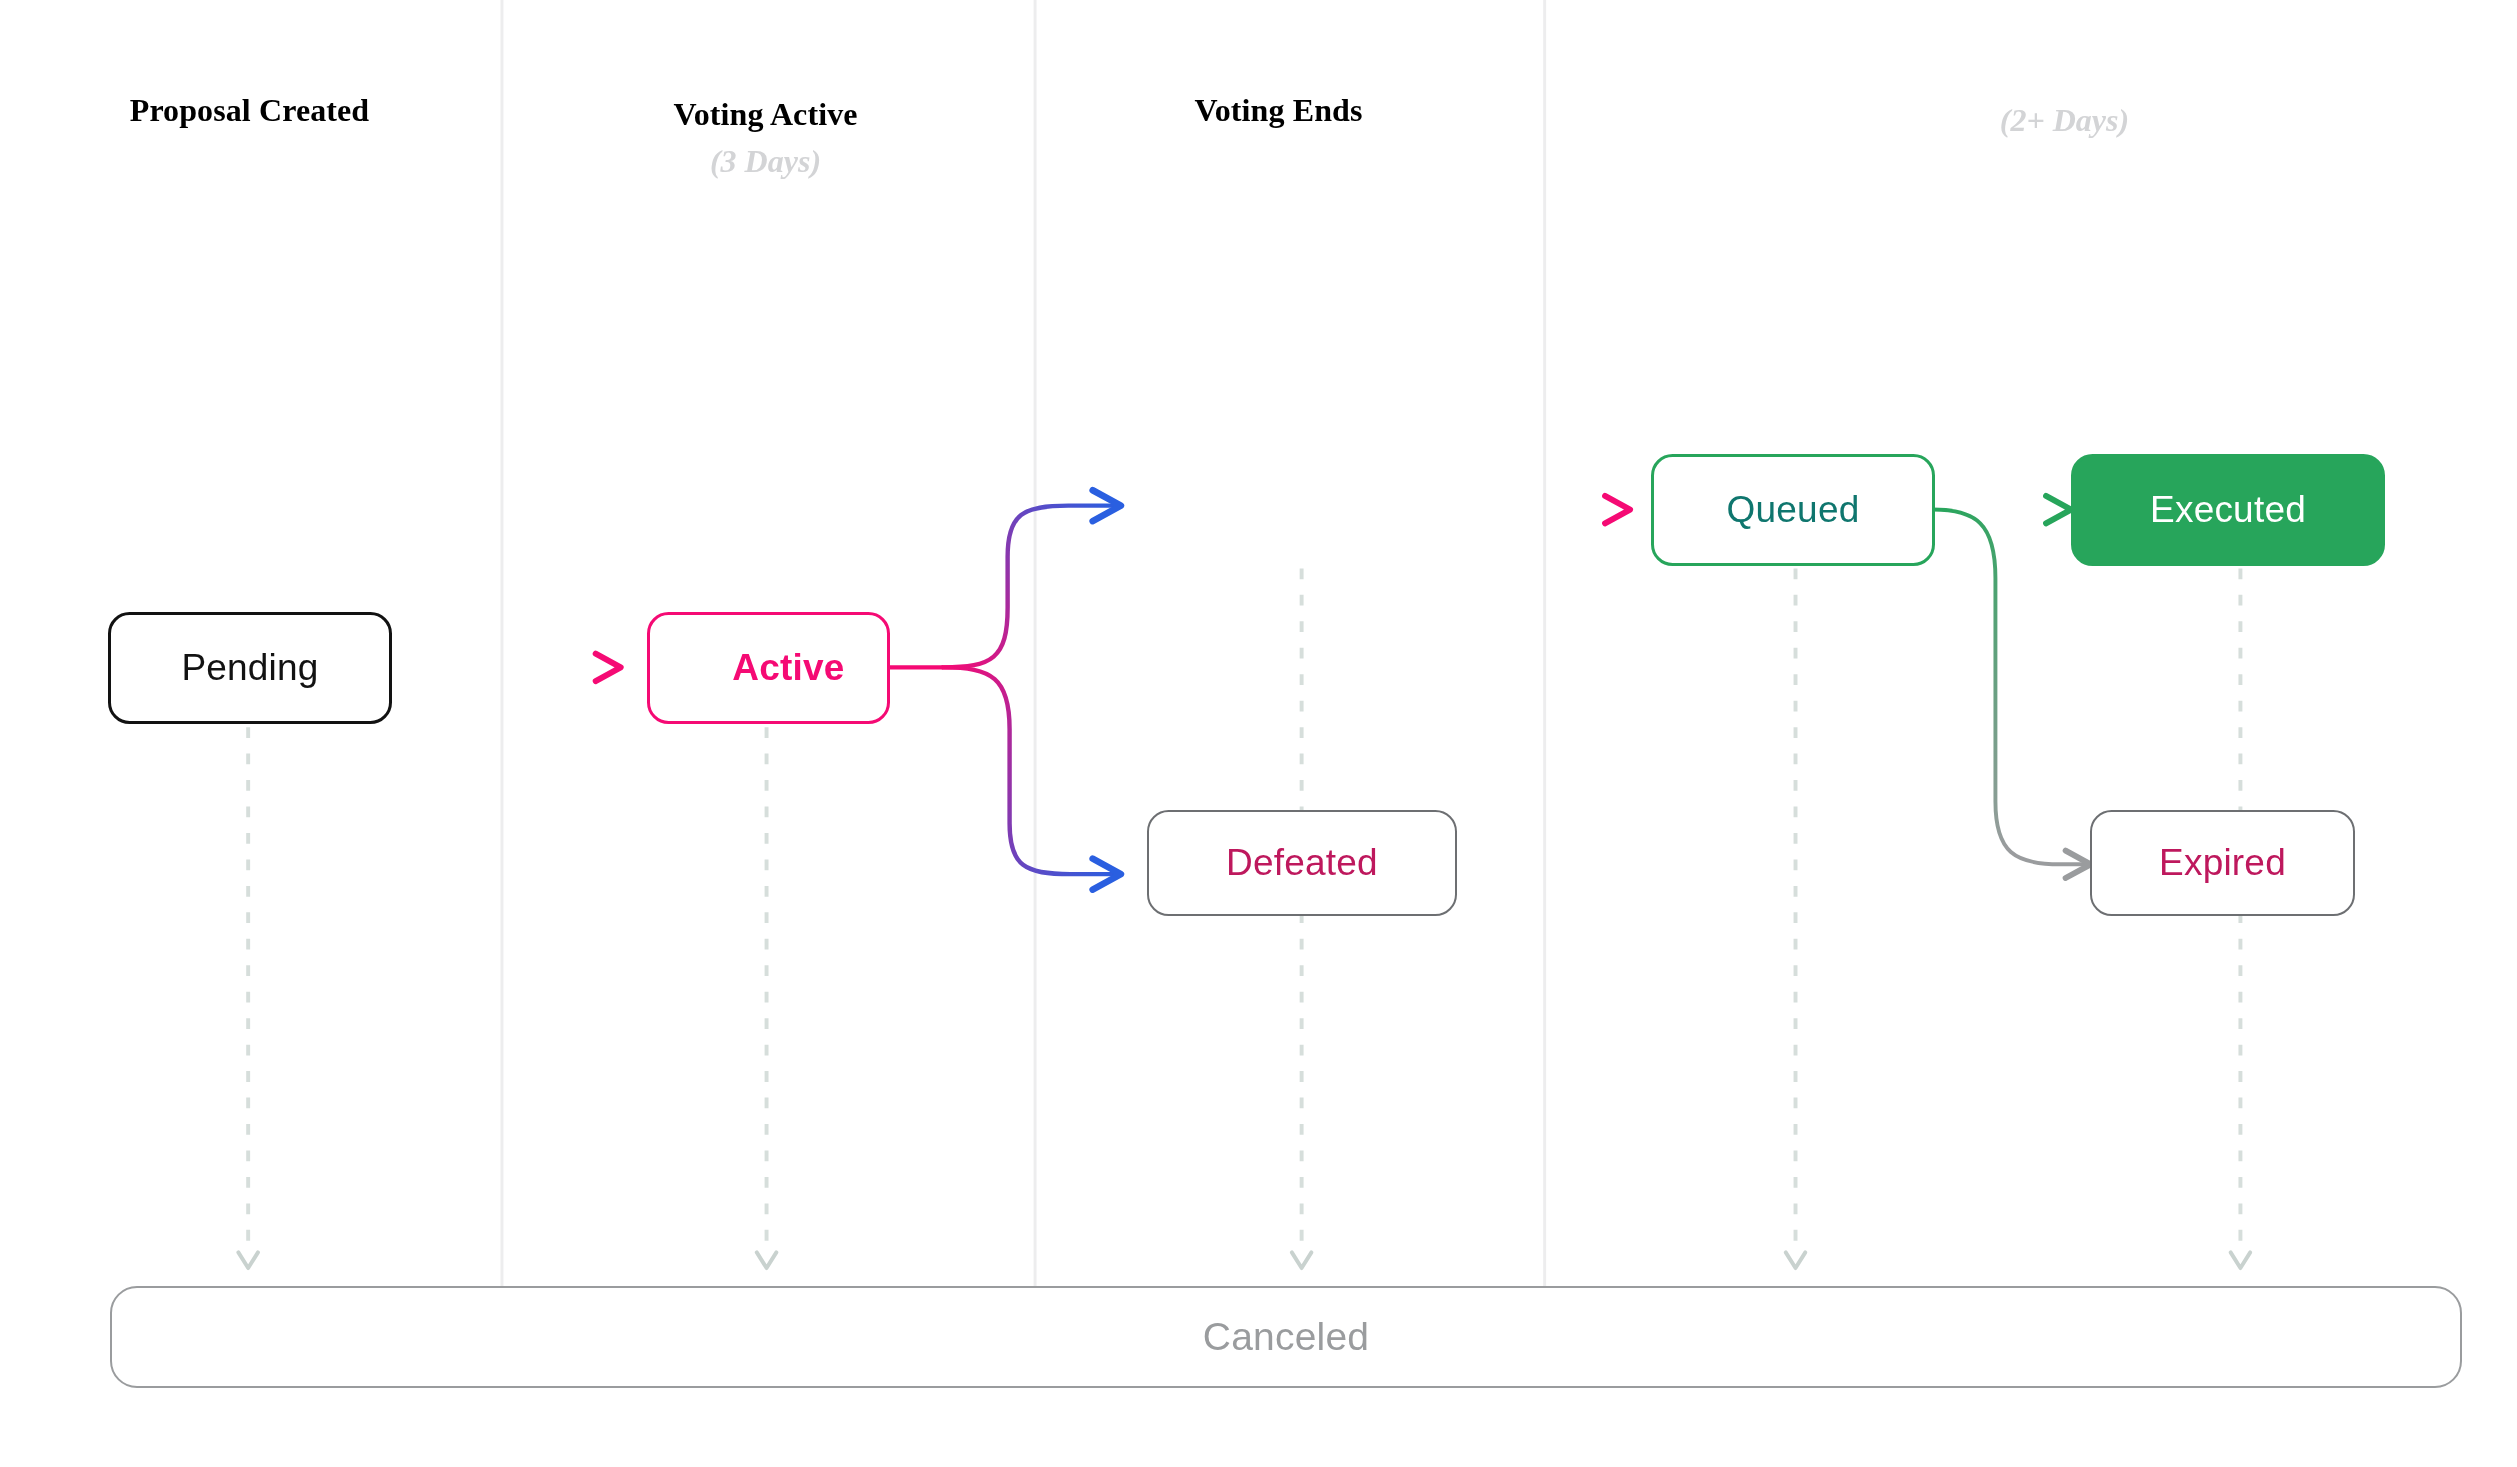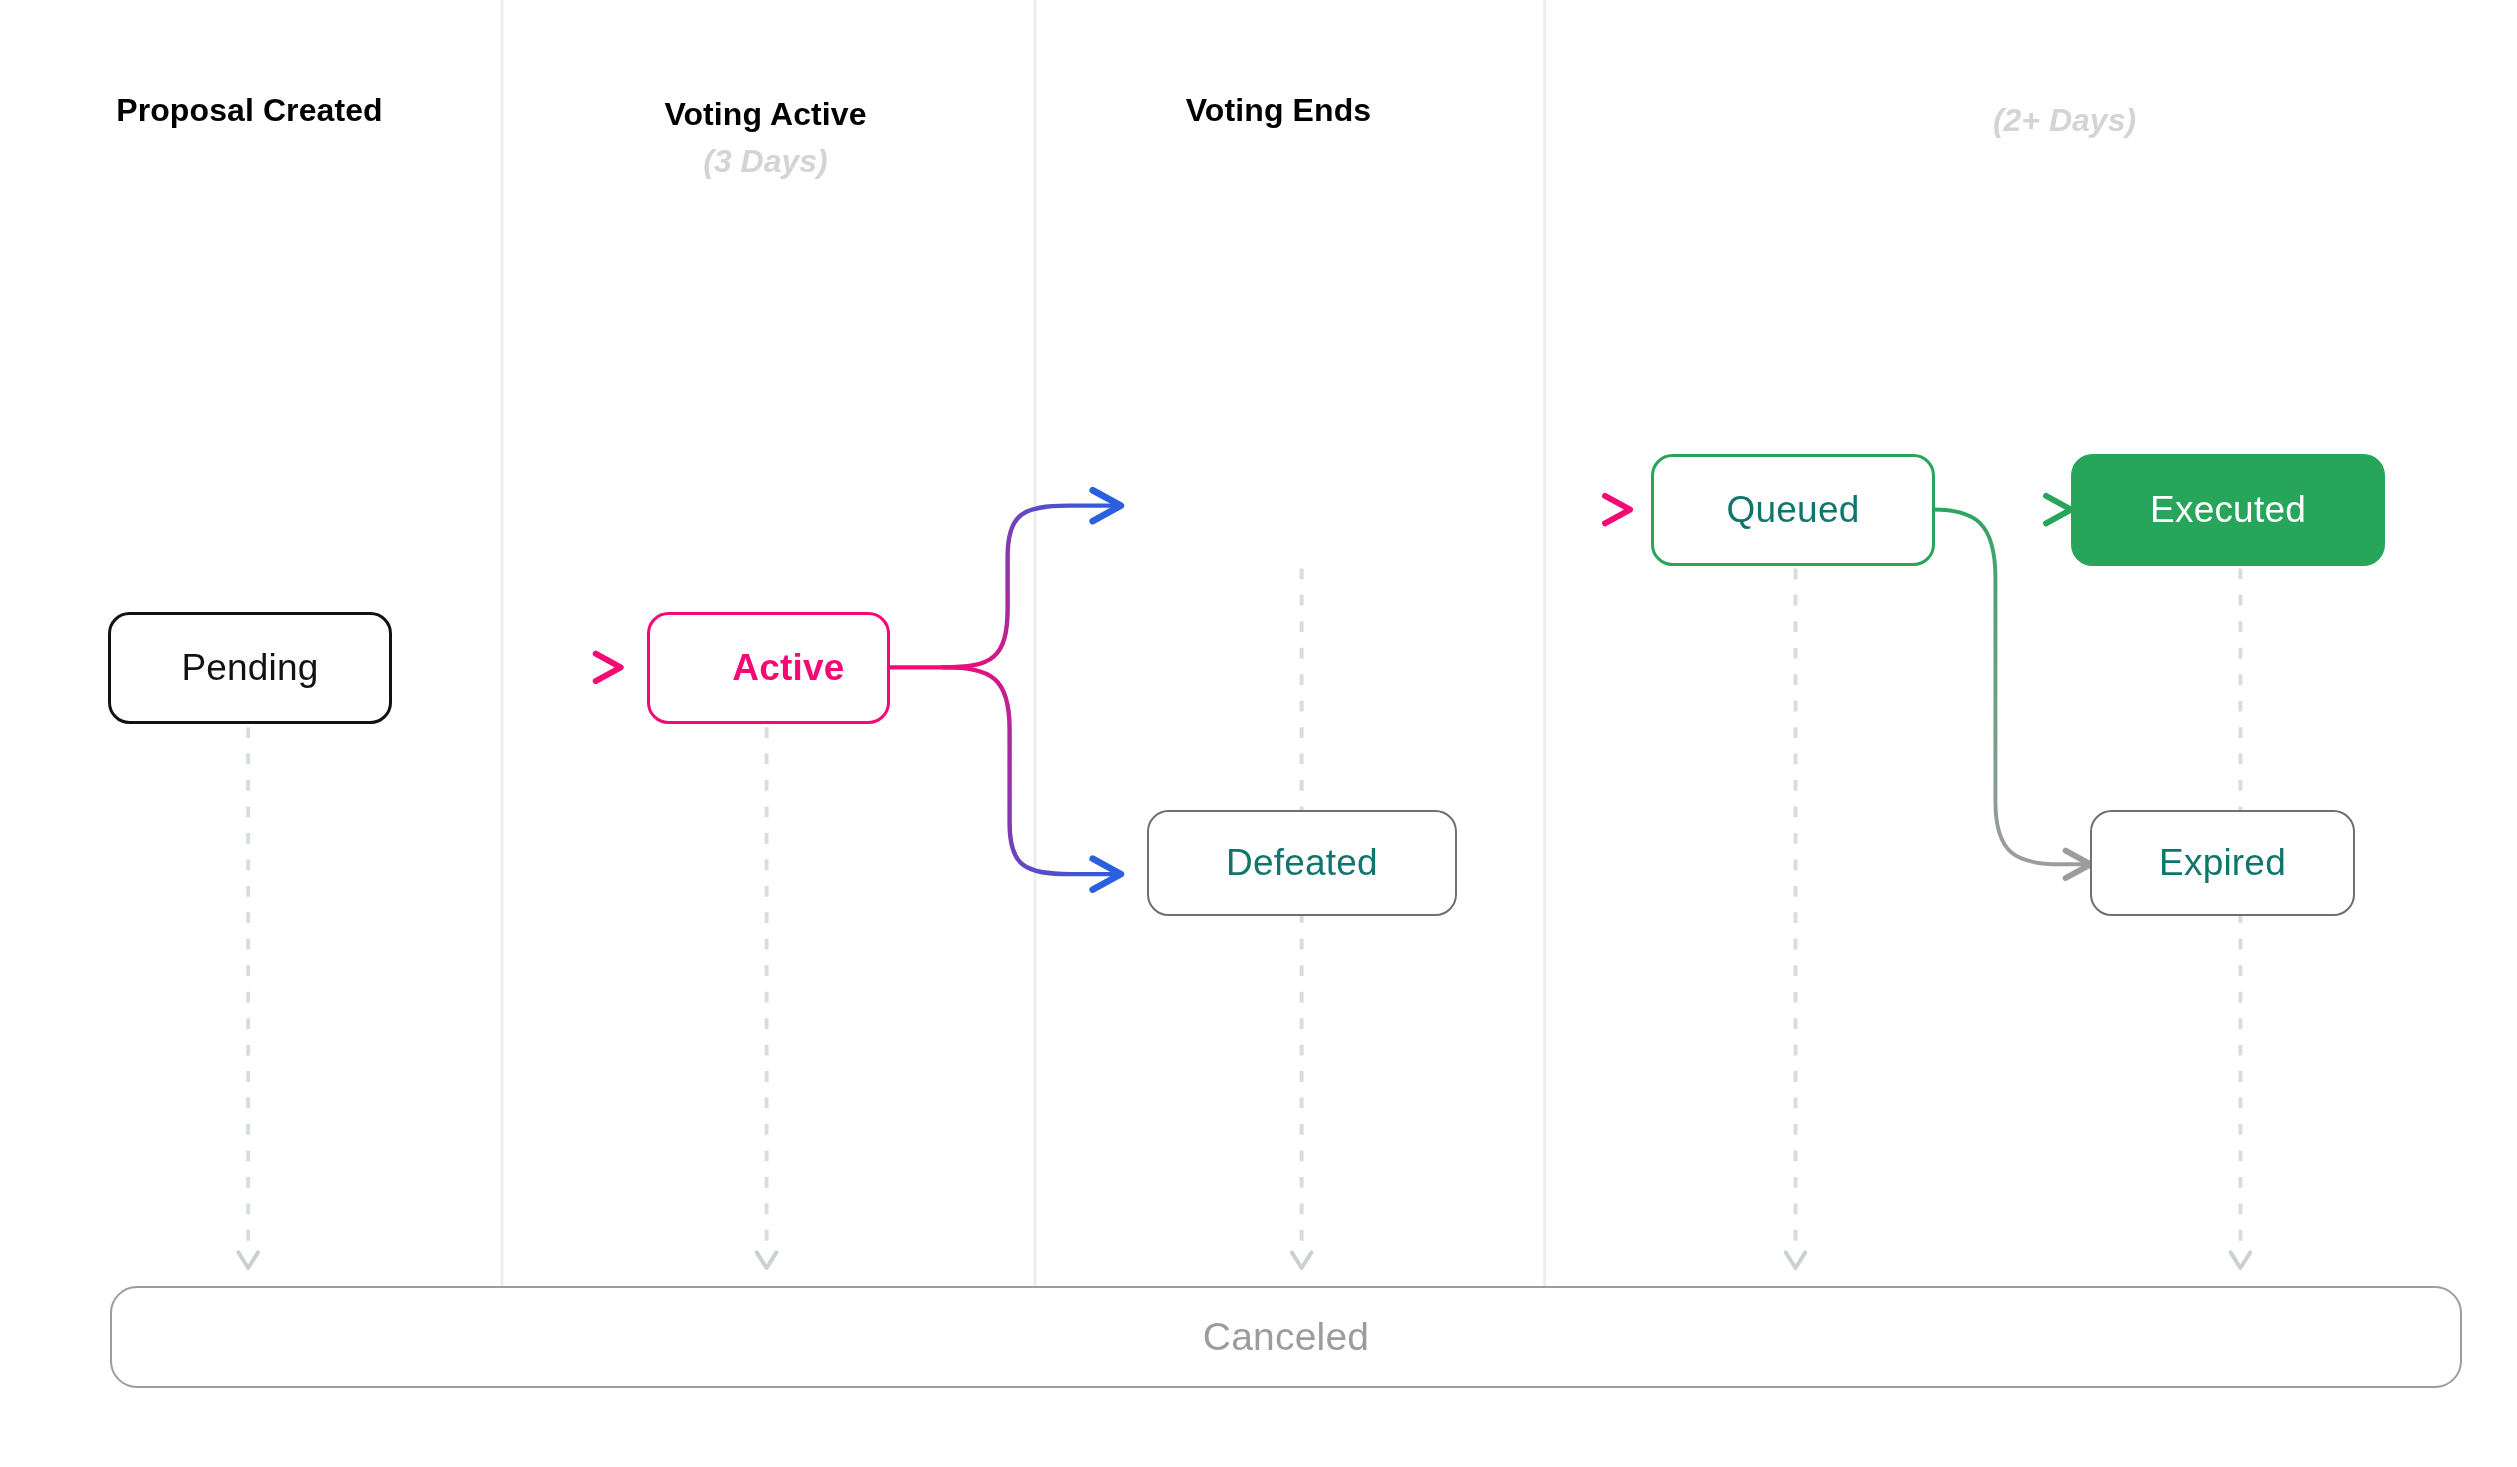--- a/index.html
+++ b/index.html
@@ -21,20 +21,21 @@
     width: 2517px;
     height: 1467px;
     pointer-events: none;
   }
   
   .phase-head {
     position: absolute;
     text-align: center;
     line-height: 1.28;
     white-space: nowrap;
+    font-family: Liberation Serif, serif;
   }
   .phase-title {
     font-size: 32px;
     font-weight: 700;
     color: #000000;
     letter-spacing: 0.1px;
   }
   .phase-sub {
     font-size: 32px;
     font-weight: 700;
@@ -52,21 +53,21 @@
     border-radius: 21.6px;
     background: #ffffff;
     font-size: 37px;
     letter-spacing: 0.2px;
     white-space: nowrap;
   }
   .node.black  { border: 3.9px solid #121212; color: #121212; }
   .node.pink   { border: 3.9px solid #f50a74; color: #f50a74; font-weight: 700; }
   .node.blue   { border: 3.9px solid #1f6fe0; color: #1f6fe0; }
   .node.green  { border: 3.9px solid #27a55b; color: #0f766e; }
-  .node.gray   { border: 2.9px solid #6d6f72; color: #0f766e; align-items: center; }
+  .node.gray   { border: 2.9px solid #6d6f72; color: #be185d; align-items: center; }
   .node.filled {
     border: 3.9px solid #27a55b;
     background: #27a55b;
     color: #ffffff;
   }
   
   .canceled-bar {
     position: absolute;
     box-sizing: border-box;
     border: 2.9px solid #9a9c9e;

